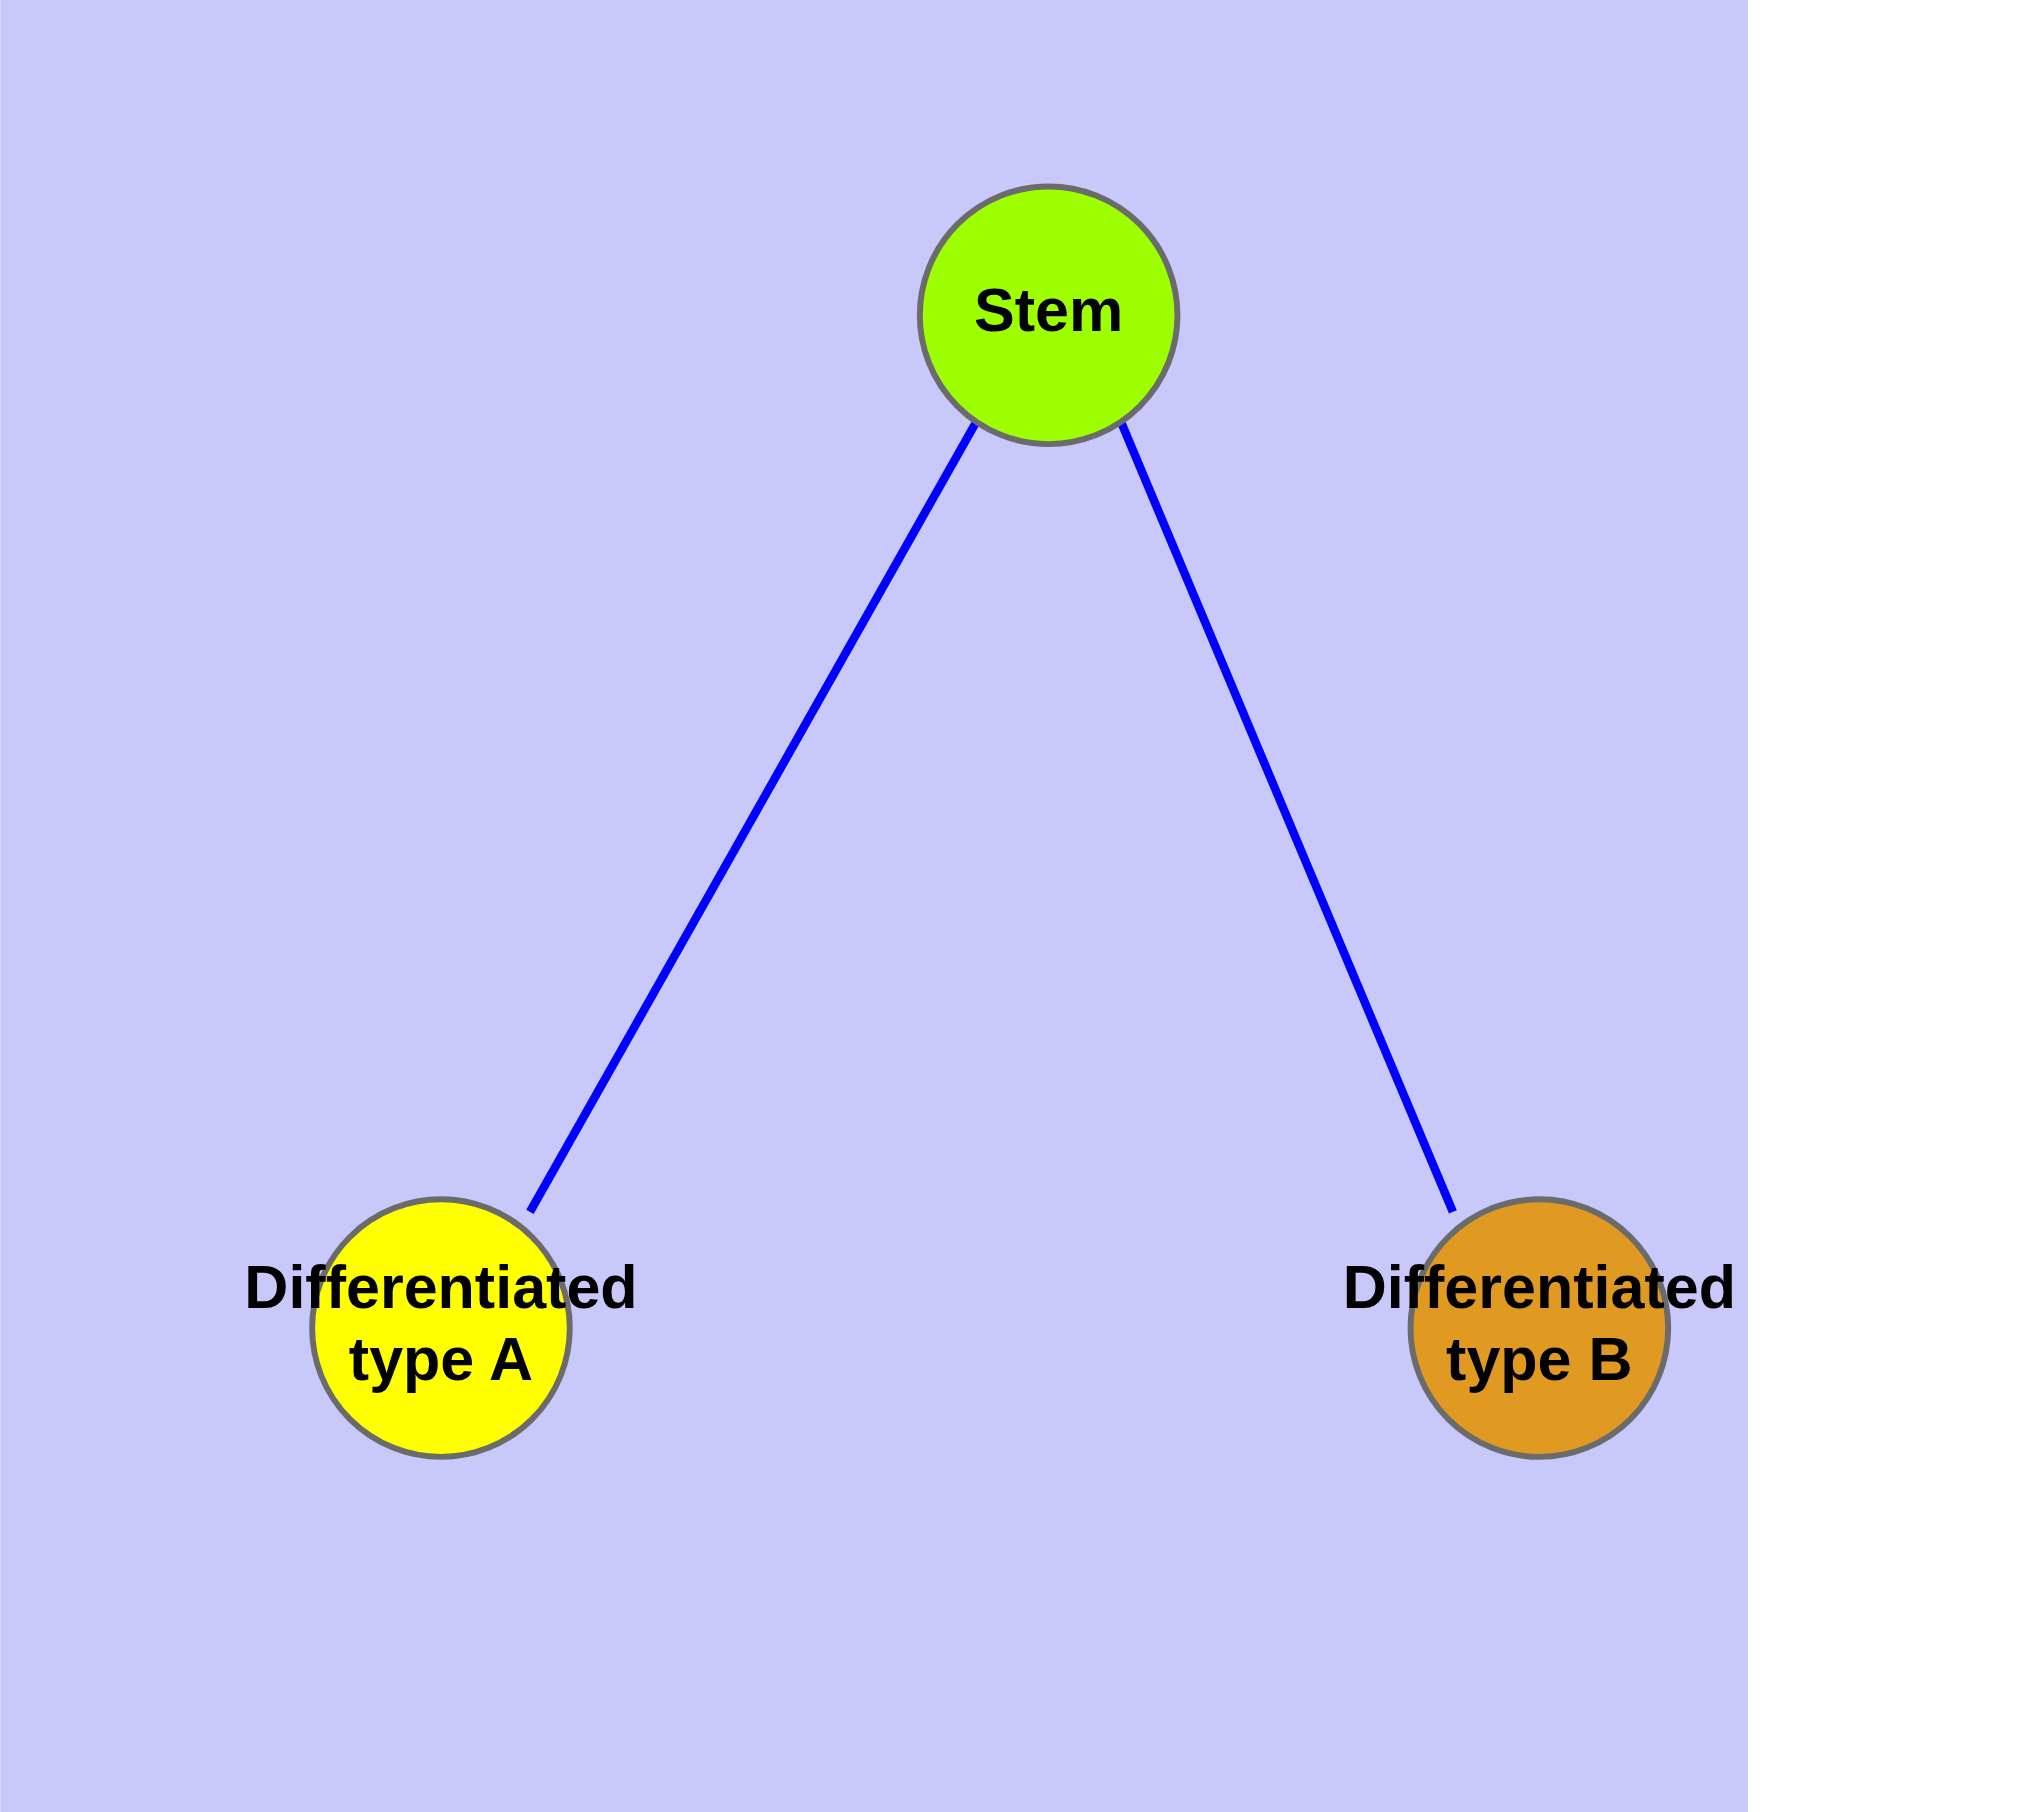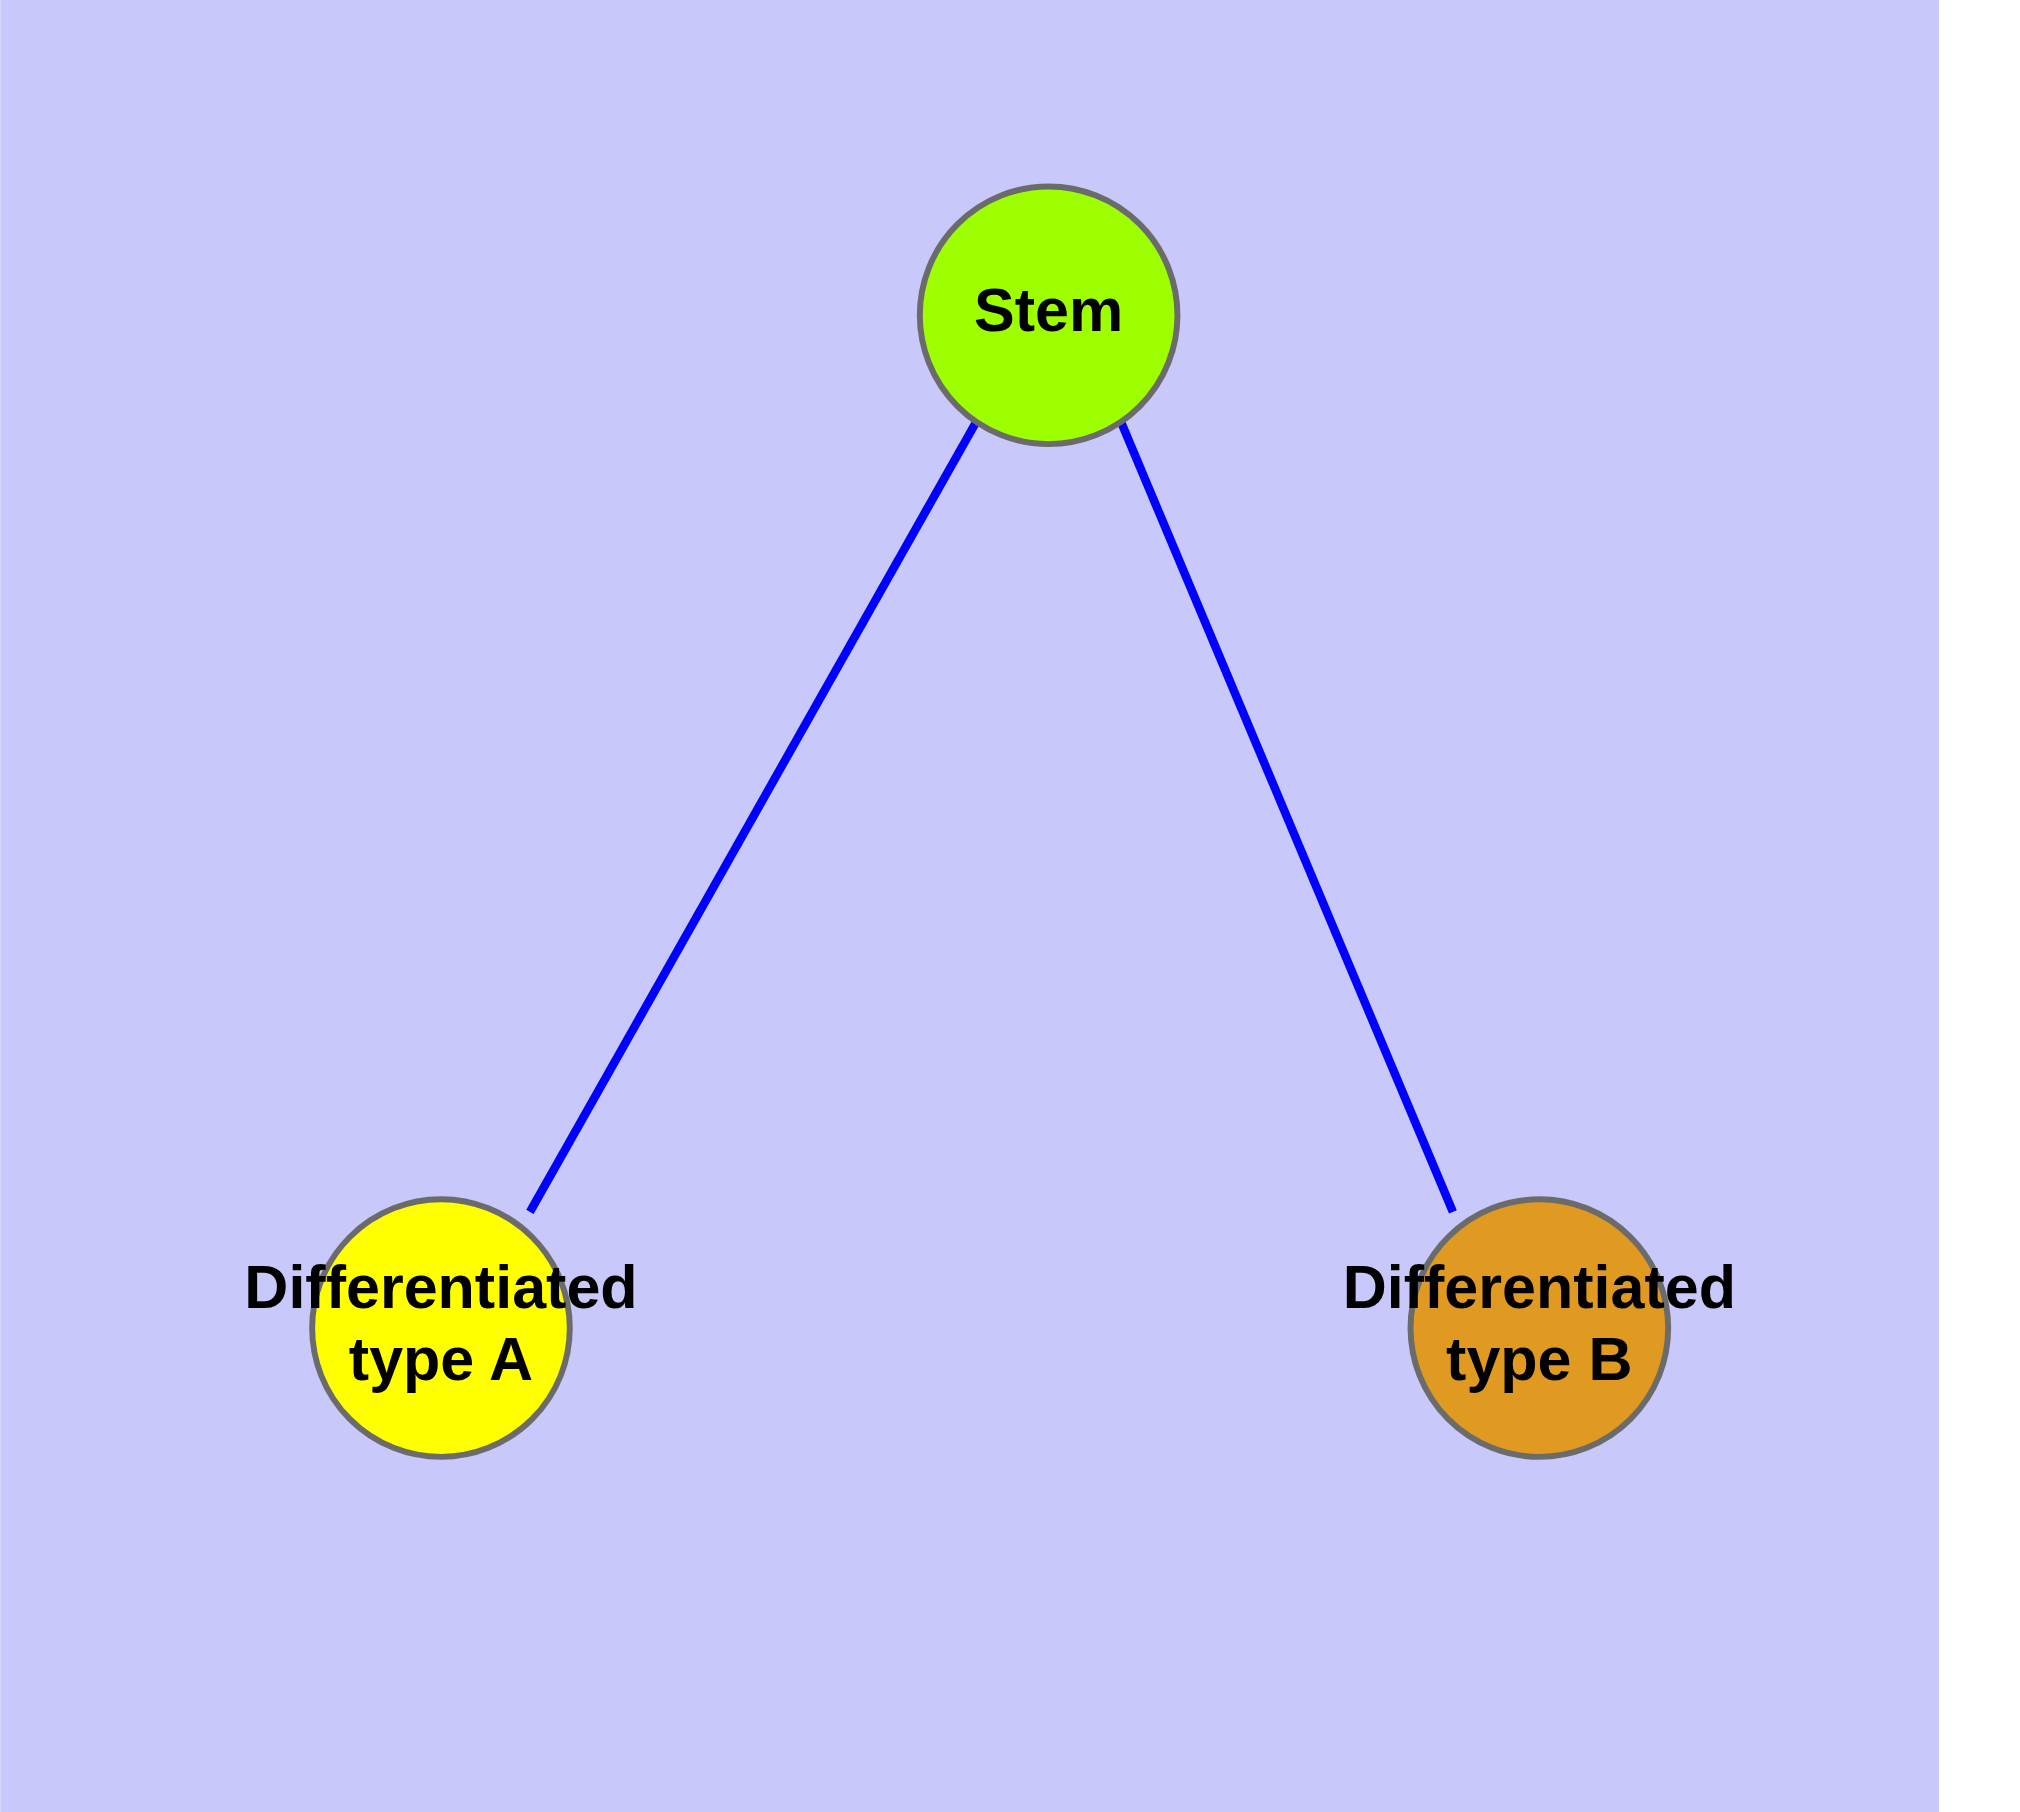--- a/index.html
+++ b/index.html
@@ -34,21 +34,21 @@
   .node-circle {
     stroke: #6B6B6B;
   }
   .edge-line {
     stroke-linecap: butt;
   }
 </style>
 </head>
 <body>
 
-<div id="canvas" style="width: 1939px; height: 1812px;">
+<div id="canvas" style="width: 1748px; height: 1812px;">
   <svg id="graph-svg" viewBox="0 0 2384 2138" xmlns="http://www.w3.org/2000/svg" style="width: 2021px; height: 1812px;">
 
     <rect id="bg-rect" x="0" y="0" width="2384" height="2138" fill="#C8C8FA"></rect>
 
     <g id="edges-group">
         <line x1="1152" y1="497" x2="625" y2="1430" stroke="#0000FF" stroke-width="10" class="edge-line"></line>
         <line x1="1322" y1="497" x2="1714" y2="1430" stroke="#0000FF" stroke-width="10" class="edge-line"></line>
       </g>
     <g id="nodes-group">
         <circle cx="1237" cy="372" r="152" fill="#9EFF00" stroke="#6B6B6B" stroke-width="7" class="node-circle"></circle>

